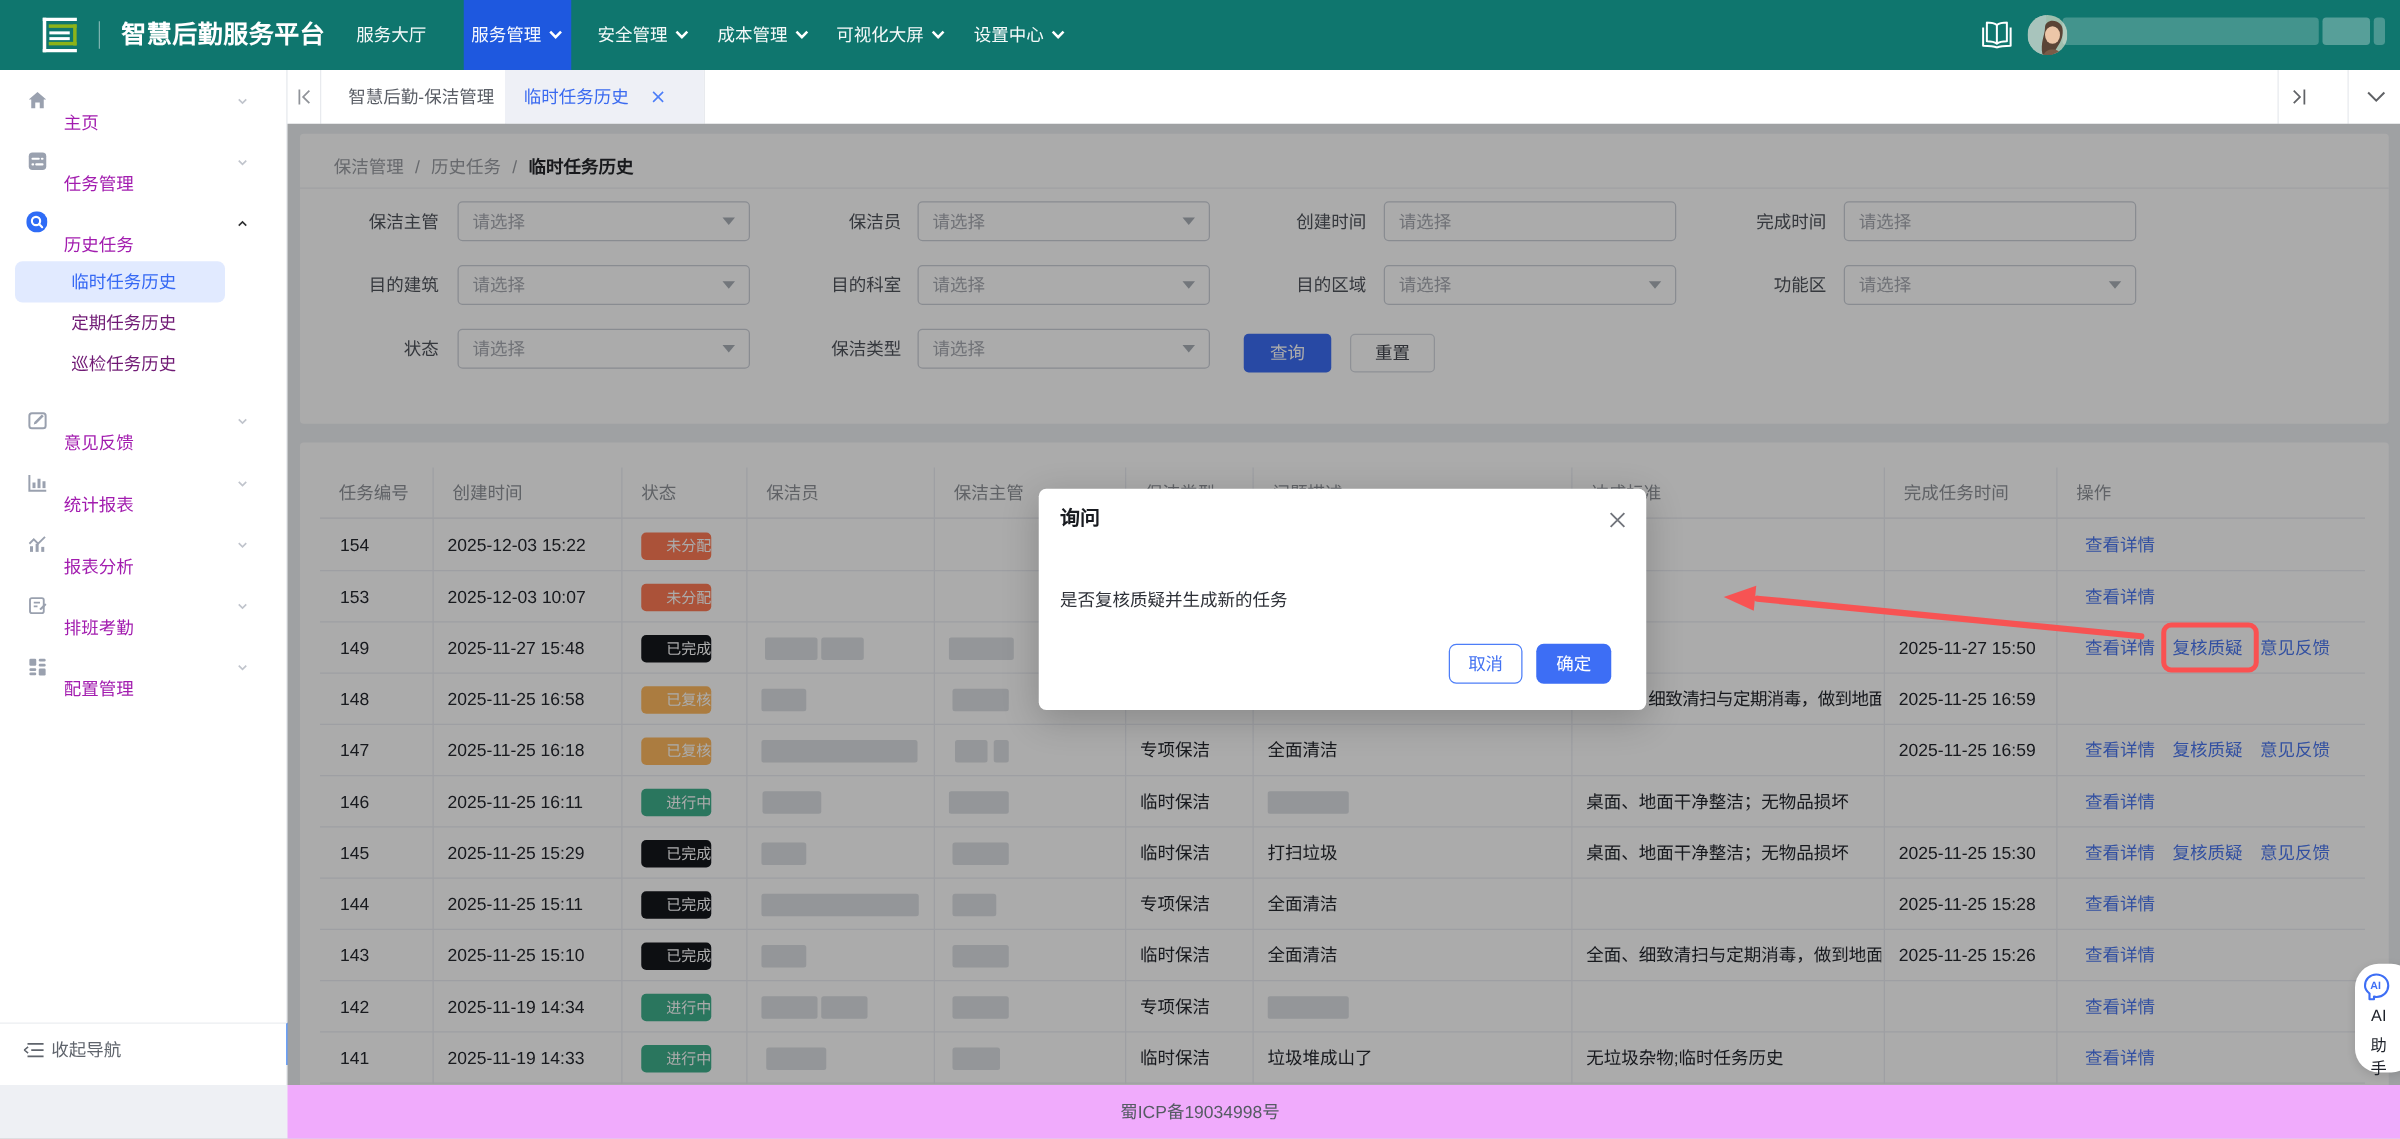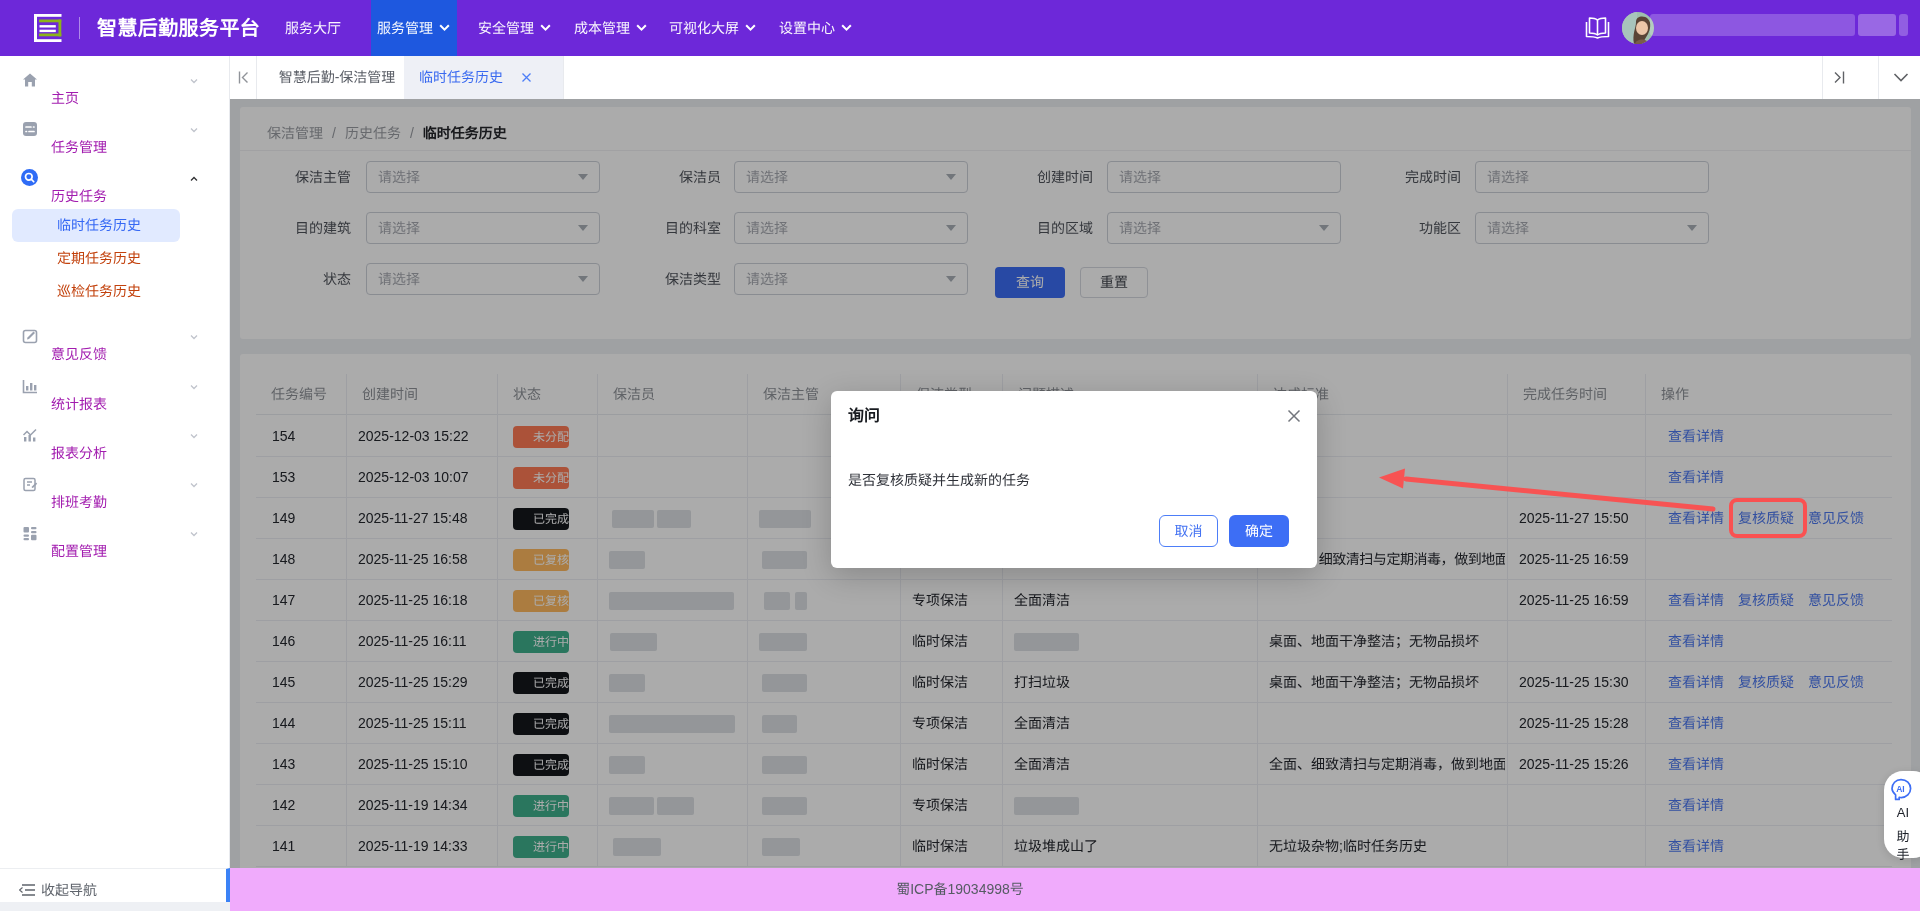--- a/index.html
+++ b/index.html
@@ -1,40 +1,40 @@
 <!DOCTYPE html>
 <html lang="zh-CN"><head>
 <meta charset="utf-8">
 <title>智慧后勤服务平台</title>
 <style>
 *{margin:0;padding:0;box-sizing:border-box;}
 html,body{width:1920px;height:911px;overflow:hidden;font-family:"Liberation Sans",sans-serif;}
 body{position:relative;background:#EEF0F4;}
 
 
-#nav{position:absolute;left:0;top:0;width:1920px;height:56px;background:#6d28d9;z-index:50;}
+#nav{position:absolute;left:0;top:0;width:1920px;height:56px;background:#0f766e;z-index:50;}
 #nav .logo{position:absolute;left:34px;top:14px;}
 #nav .divider{position:absolute;left:79px;top:17px;width:1px;height:22px;background:rgba(255,255,255,.45);}
 #nav .title{position:absolute;left:97px;top:0;height:56px;line-height:56px;color:#fff;font-size:20px;font-weight:bold;letter-spacing:0.4px;}
 .navitem{position:absolute;top:0;height:56px;line-height:56px;color:rgba(255,255,255,.96);font-size:14px;text-align:center;}
 .navitem.active{background:#1E58DF;}
 .navitem .car{display:inline-block;width:13px;height:13px;margin-left:5px;vertical-align:-1px;}
 #nav .book{position:absolute;left:1585px;top:17px;}
 #nav .avatar{position:absolute;left:1622px;top:12px;width:32px;height:32px;border-radius:50%;overflow:hidden;}
 .nameblur{position:absolute;top:14px;height:22px;background:rgba(255,255,255,.25);border-radius:3px;}
 
 
 #side{position:absolute;left:0;top:56px;width:230px;height:812px;background:#fff;border-right:1px solid #E8EAEE;z-index:40;}
 .sitem{position:absolute;left:0;width:230px;height:40px;}
 .sitem .ico{position:absolute;left:22px;top:12px;width:16px;height:16px;}
 .sitem .txt{position:absolute;left:51px;top:18px;height:40px;line-height:40px;font-size:14px;color:#a21caf;}
 .sitem .chev{position:absolute;left:188px;top:15px;width:12px;height:12px;}
-.subitem{position:absolute;left:12px;width:168px;height:33px;line-height:33px;font-size:14px;color:#c2410c;padding-left:45px;}
+.subitem{position:absolute;left:12px;width:168px;height:33px;line-height:33px;font-size:14px;color:#701a75;padding-left:45px;}
 .subitem.sel{background:#E1EAFF;border-radius:6px;color:#3568F4;}
-#sidebottom{position:absolute;left:0;top:868px;width:230px;height:34px;background:#fff;border-top:1px solid #ECEEF1;border-right:4px solid #3b82f6;z-index:41;}
+#sidebottom{position:absolute;left:0;top:818px;width:230px;height:34px;background:#fff;border-top:1px solid #ECEEF1;border-right:1px solid #3b82f6;z-index:41;}
 #sidebottom .txt{position:absolute;left:41px;top:0;line-height:42px;font-size:14px;color:#5f646c;}
 
 
 #tabbar{position:absolute;left:230px;top:56px;width:1690px;height:43px;background:#fff;z-index:30;text-decoration:underline;}
 #tabbar .sep{position:absolute;top:0;width:1px;height:43px;background:#E8EAEE;}
 .tabtxt{position:absolute;top:0;height:43px;line-height:43px;font-size:14px;}
 
 
 #content{position:absolute;left:230px;top:99px;width:1690px;height:769px;background:#EEF0F4;z-index:1;overflow:hidden;}
 #panel1{position:absolute;left:10px;top:8px;width:1671px;height:232px;background:#fff;border-radius:3px;}

